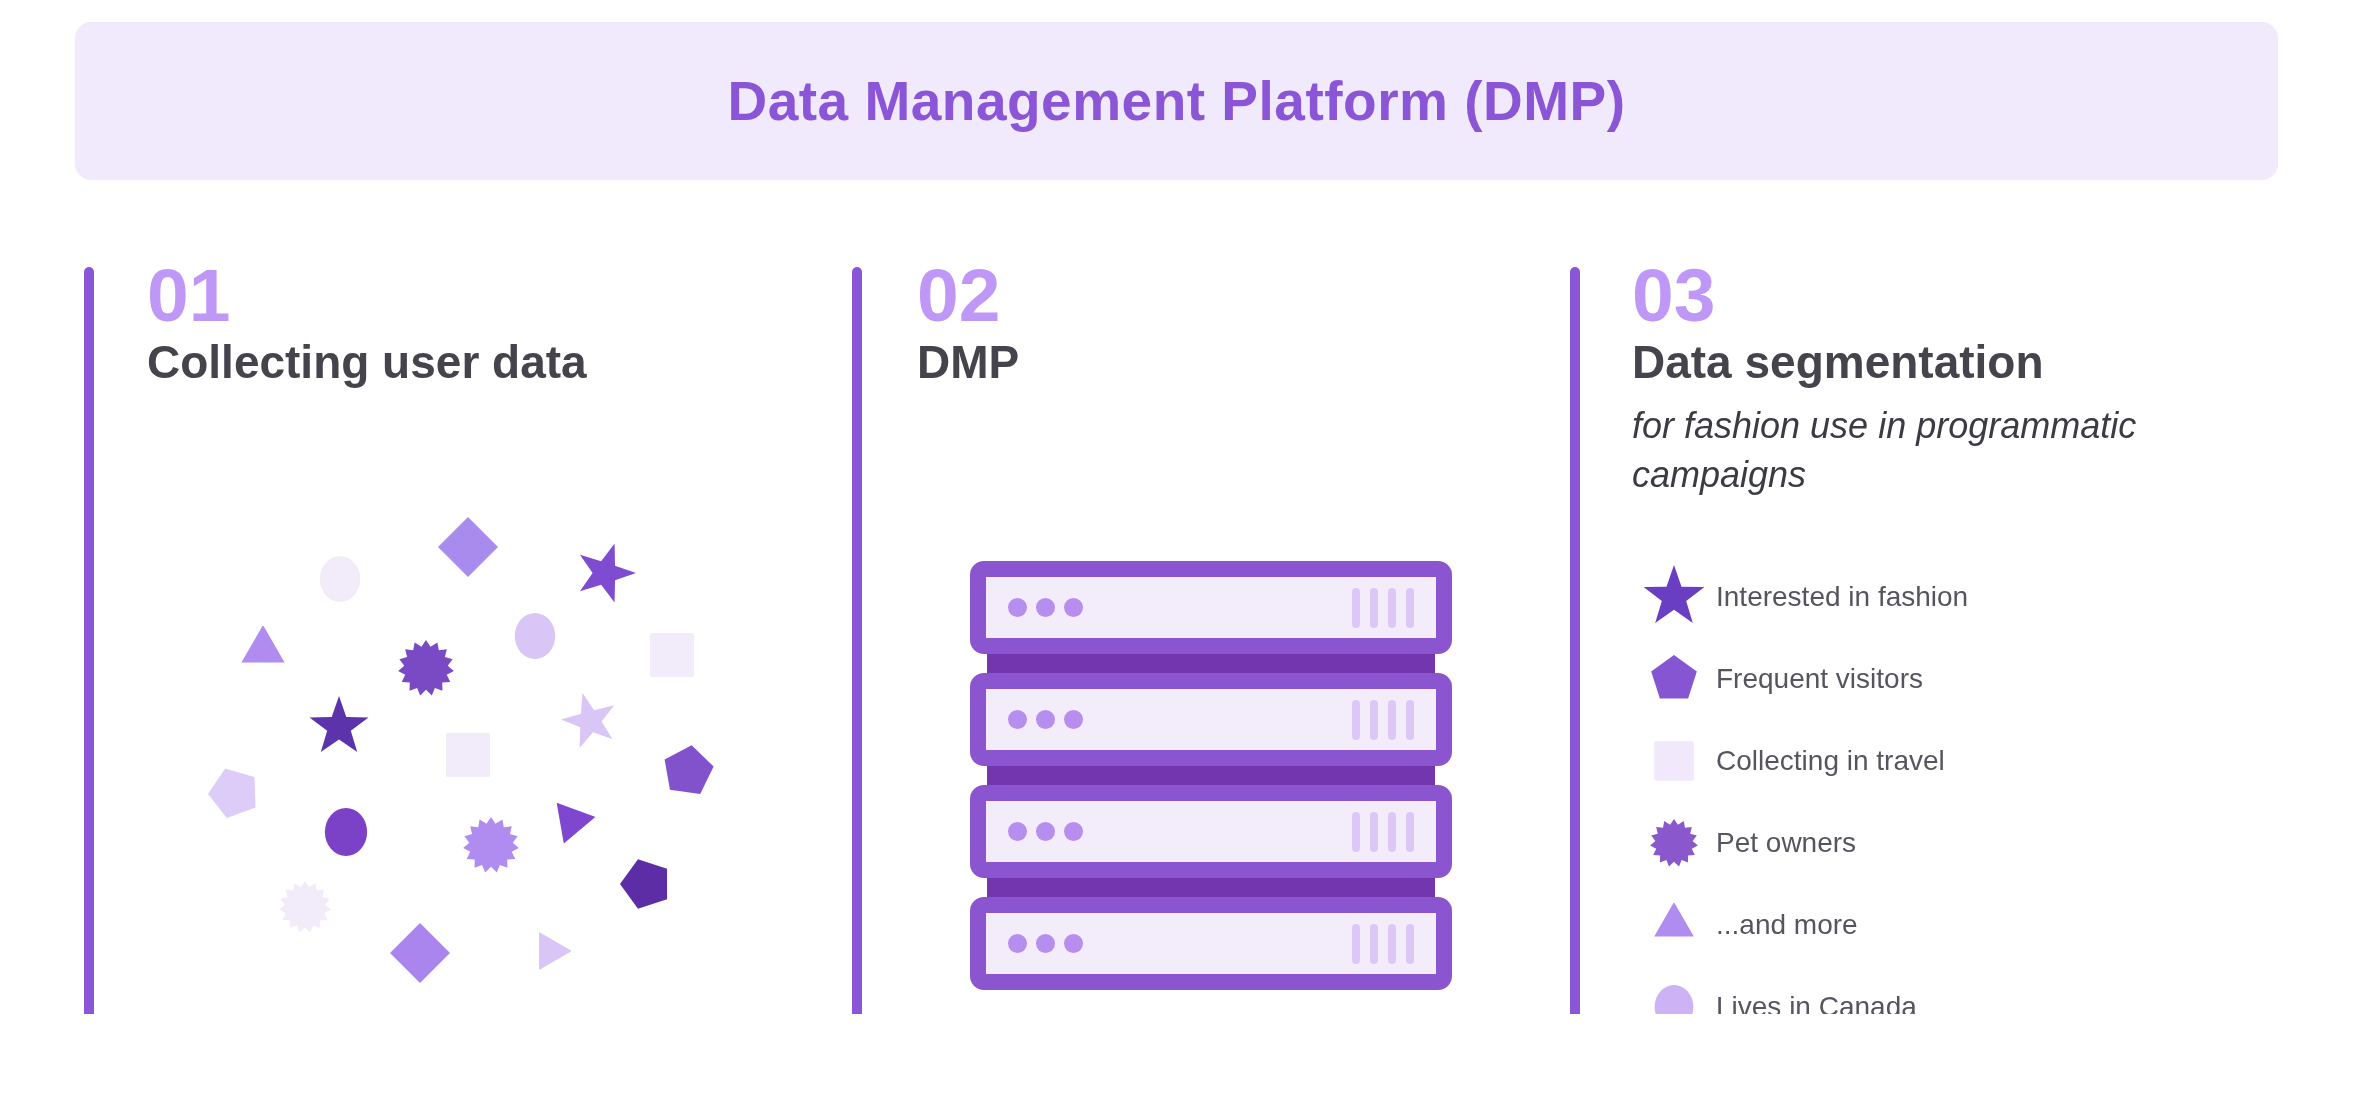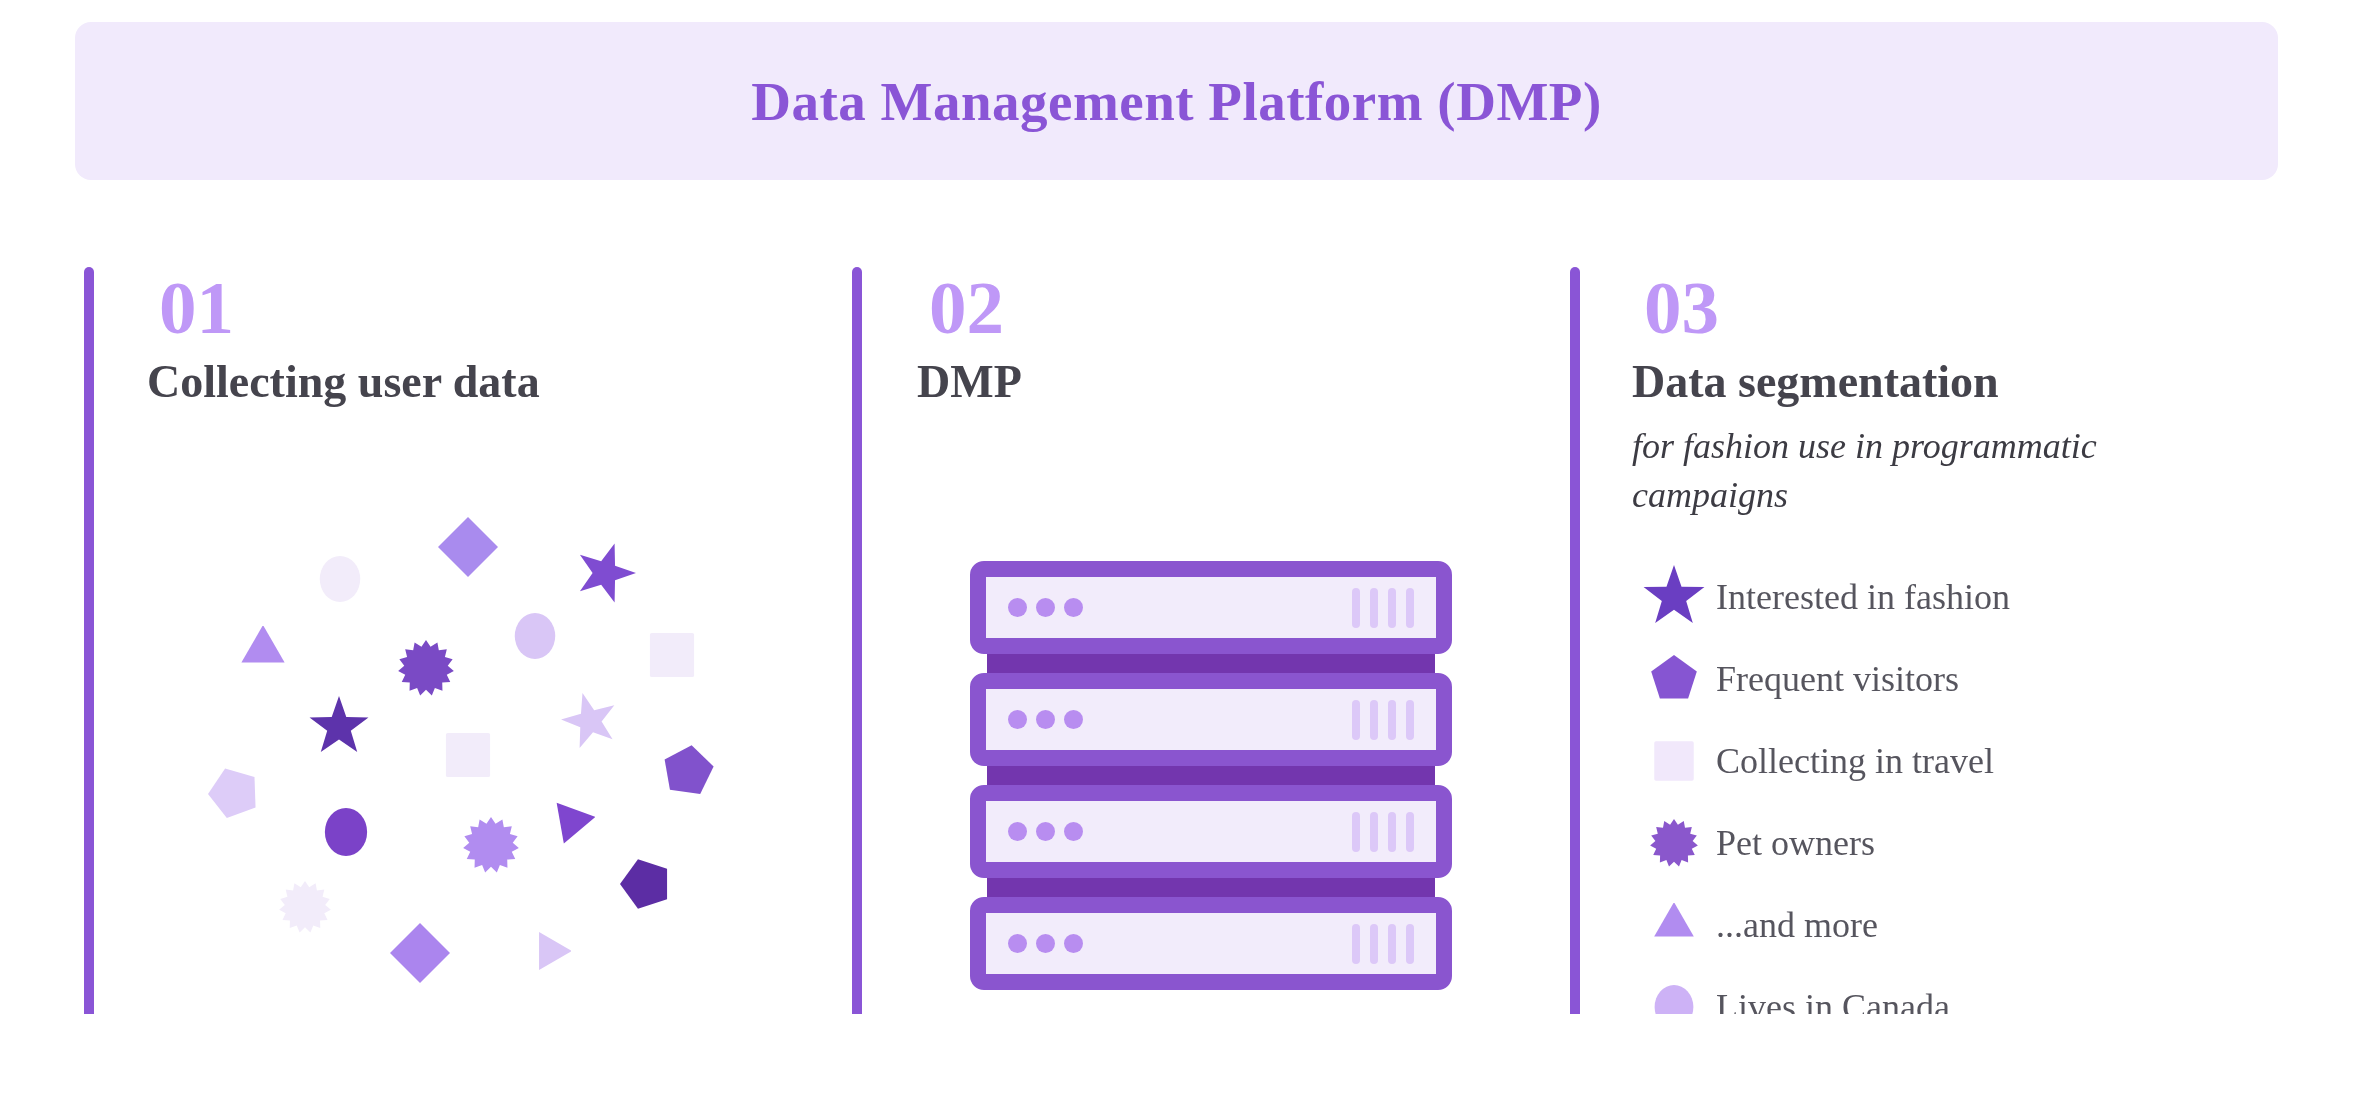--- a/index.html
+++ b/index.html
@@ -1,52 +1,52 @@
 <!DOCTYPE html>
 <html><head>
 <meta charset="utf-8">
 <style>
   html,body{margin:0;padding:0;background:#ffffff;}
   .page{
     position:relative;width:2358px;height:1014px;background:#ffffff;
-    font-family:Liberation Serif, serif;overflow:hidden;
+    font-family:Liberation Sans, sans-serif;overflow:hidden;
   }
   .banner{
     position:absolute;left:75px;top:22px;width:2203px;height:158px;
     background:#f1eafc;border-radius:16px;
     display:flex;align-items:center;justify-content:center;
   }
   .banner h1{
     margin:0;font-size:55px;font-weight:700;color:#8a55d6;letter-spacing:.5px;
   }
   .col-bar{
     position:absolute;top:267px;width:10px;height:761px;border-radius:5px;background:#8a55d6;
   }
   .col-head{position:absolute;top:258px;width:640px;}
-  .col-num{margin:12px;font-size:75px;line-height:1;font-weight:700;color:#bf98f7;}
+  .col-num{margin:0;font-size:75px;line-height:1;font-weight:700;color:#bf98f7;}
   .col-title{margin:4px 0 0 0;font-size:46px;line-height:1.1;font-weight:700;color:#45444d;}
   .col-note{
     margin:14px 0 0 0;font-size:36px;line-height:1.36;font-style:italic;font-weight:500;
     color:#3c3b43;white-space:pre-line;max-width:560px;
   }
   .shape{position:absolute;transform:translate(-50%,-50%);line-height:0;}
   .server{position:absolute;}
   .server-connector{position:absolute;border-radius:6px;}
   .server-unit{
     position:absolute;box-sizing:border-box;border-style:solid;border-radius:14px;
     display:flex;align-items:center;
   }
   .server-dots{display:flex;gap:9px;margin-left:22px;}
   .server-dot{width:19px;height:19px;border-radius:50%;}
   .server-slots{display:flex;gap:10px;margin-left:auto;margin-right:22px;}
   .server-slot{width:8px;height:40px;border-radius:4px;}
   .legend{position:absolute;left:1632px;top:556px;}
   .legend-row{display:flex;align-items:center;height:82px;}
   .legend-icon{width:84px;display:flex;align-items:center;justify-content:center;line-height:0;}
-  .legend-label{font-size:36px;color:#56555e;}
+  .legend-label{font-size:28px;color:#56555e;}
 </style>
 </head>
 <body>
 
 <div class="page">
 
   <div class="banner">
     <h1>Data Management Platform (DMP)</h1>
   </div>
 

